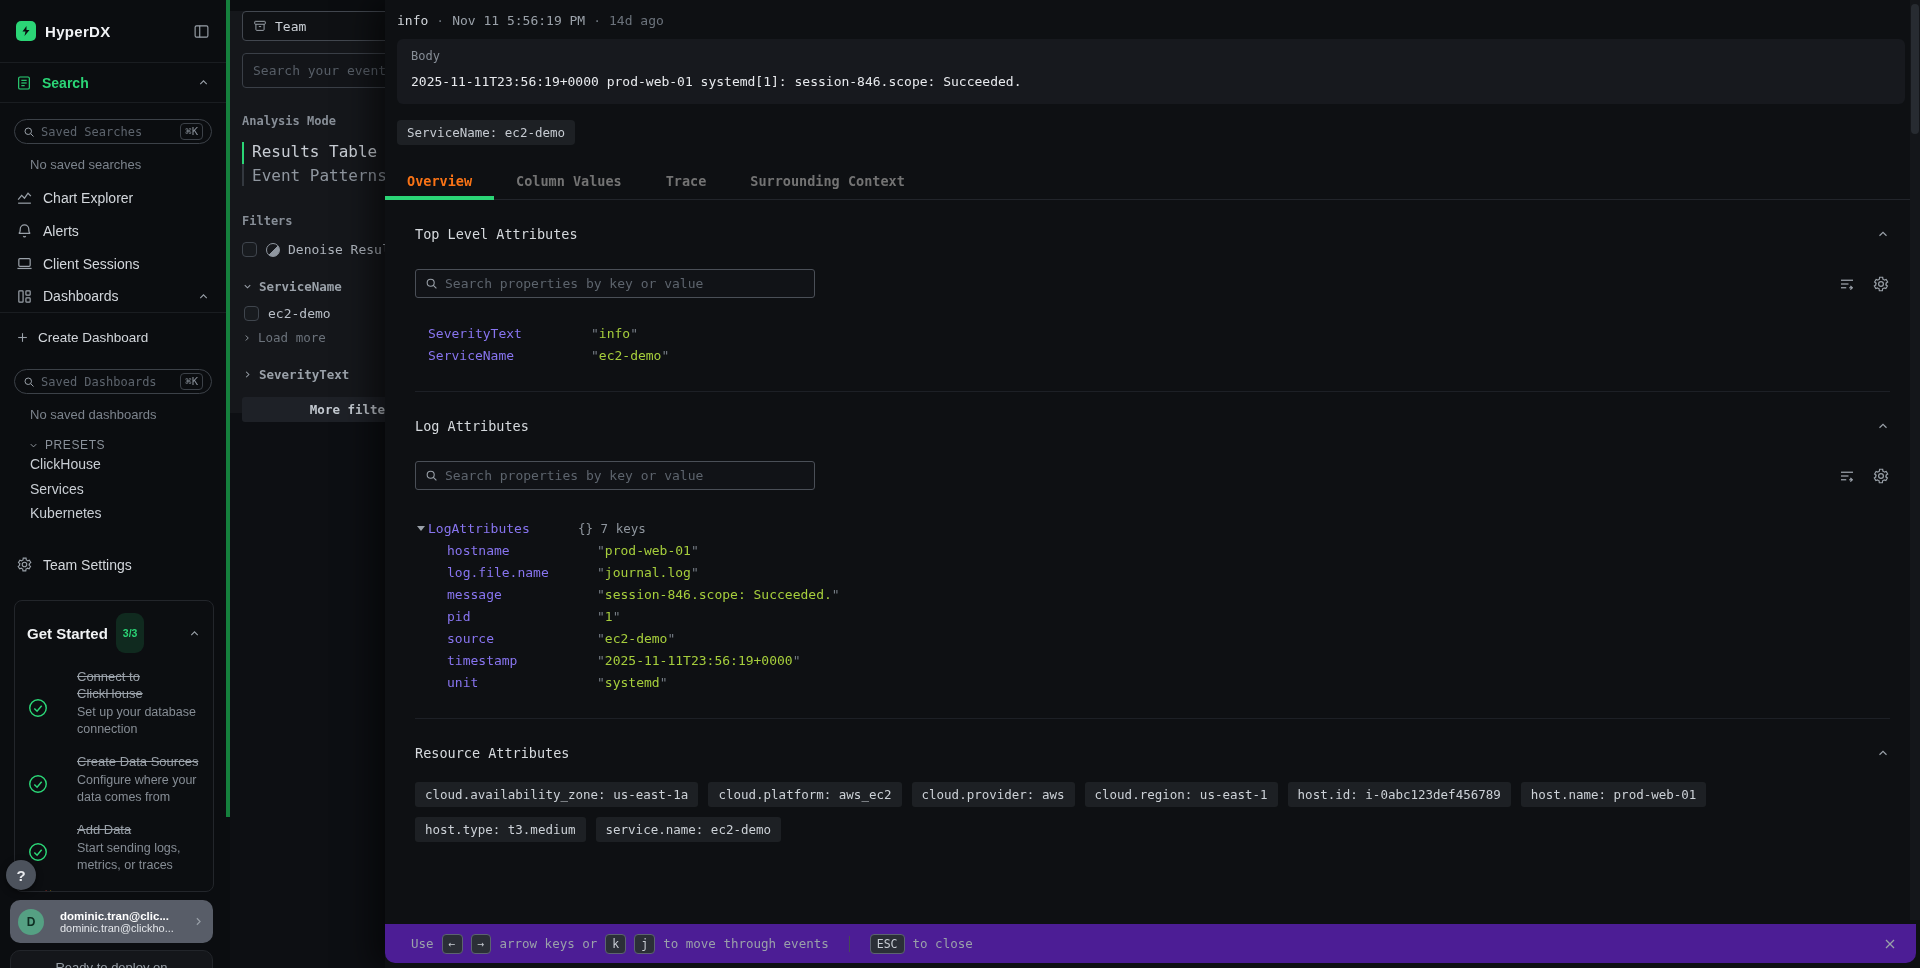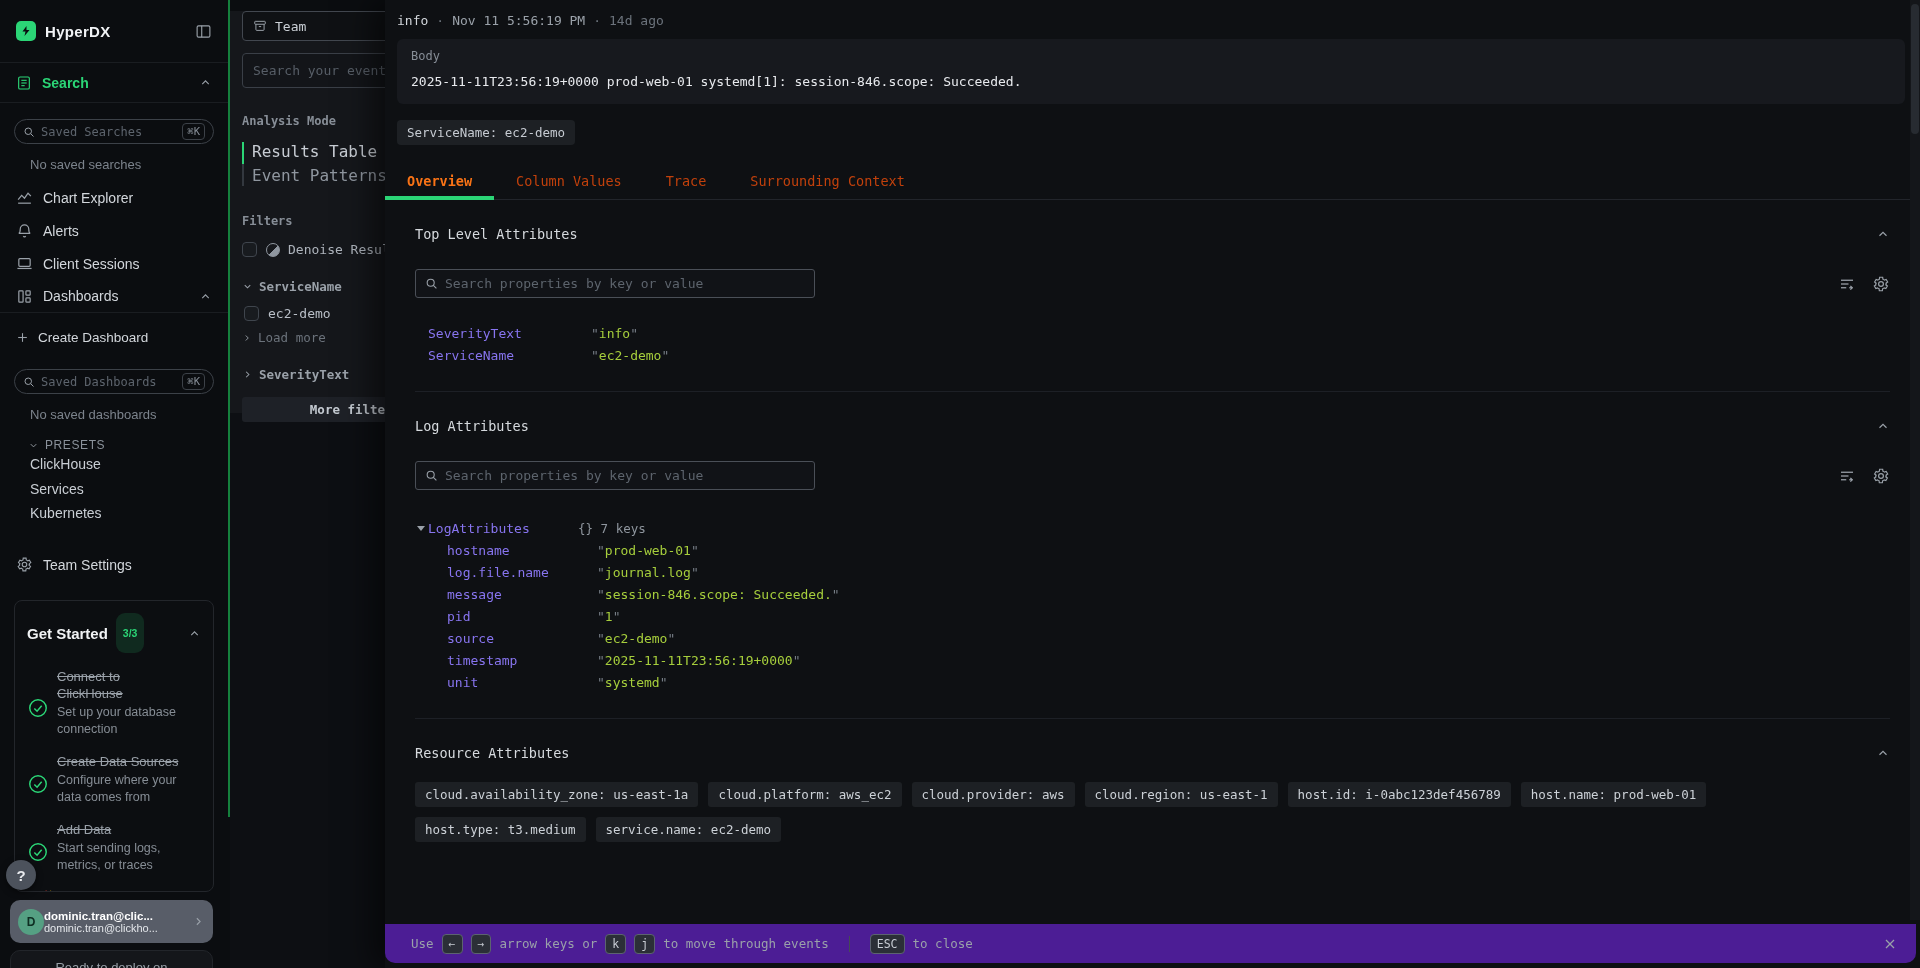--- a/index.html
+++ b/index.html
@@ -8,21 +8,21 @@
     --attr-value:#a6ce3c;
     --panel-bg:#0e1013;
     --mono:"DejaVu Sans Mono",monospace;
     --sans:"Liberation Sans",sans-serif;
   }
   *{box-sizing:border-box;margin:0;padding:0;}
   html,body{width:1920px;height:968px;overflow:hidden;background:#0b0d10;font-family:var(--sans);}
   .stage{position:relative;width:1920px;height:968px;overflow:hidden;background:#0b0d10;}
 
   
-  .sidebar{position:absolute;left:0;top:0;width:230px;height:817px;background:#0b0d10;border-right:2px solid #15803d;z-index:3;}
+  .sidebar{position:absolute;left:0;top:0;width:230px;height:817px;background:#0b0d10;border-right:4px solid #15803d;z-index:3;}
   .logo-row{display:flex;align-items:center;height:62px;padding:0 16px;}
   .logo-mark{width:20px;height:20px;border-radius:5px;background:var(--accent);display:flex;align-items:center;justify-content:center;flex:0 0 auto;}
   .brand{margin-left:9px;font-size:15px;font-weight:bold;color:#f1f3f5;letter-spacing:.3px;flex:1;}
   .icon{display:inline-flex;align-items:center;justify-content:center;color:#9aa1a9;}
   .nav-header{display:flex;align-items:center;height:41px;padding:0 16px;border-top:1px solid #1a1d21;border-bottom:1px solid #1a1d21;}
   .nav-header .label{margin-left:10px;font-size:14px;font-weight:bold;color:var(--accent);flex:1;}
   .pill{display:flex;align-items:center;margin:16px 14px 0 14px;height:25px;border:1px solid #3c4148;border-radius:13px;padding:0 8px;background:transparent;}
   .pill input{flex:1;background:transparent;border:0;outline:0;font-family:var(--mono);font-size:12px;color:#aeb4bc;margin-left:6px;min-width:0;}
   .pill input::placeholder{color:#5d646d;}
   .kbd-mini{font-family:var(--mono);font-size:10.5px;color:#858c95;border:1px solid #3c4148;border-radius:4px;padding:0 4px;line-height:15px;}
@@ -37,33 +37,33 @@
   .presets-toggle .label{margin-left:6px;}
   .preset-item{margin-left:30px;font-size:14px;color:#c9ced4;line-height:24.5px;cursor:pointer;}
   .team-settings{display:flex;align-items:center;height:34px;padding:0 16px;margin-top:22px;color:#d3d7dc;}
   .team-settings .label{margin-left:10px;font-size:14px;}
 
   .gs-card{position:absolute;top:600px;left:14px;width:200px;height:292px;border:1px solid #23262b;border-radius:8px;background:#0c0e11;padding:12px 12px 0 12px;overflow:hidden;z-index:1;}
   .gs-head{display:flex;align-items:center;}
   .gs-title{font-size:15px;font-weight:bold;color:#f1f3f5;}
   .gs-badge{margin-left:8px;font-size:10.5px;font-weight:bold;color:var(--accent);background:rgba(43,213,118,.14);border-radius:9px;padding:14px 7px;}
   .gs-head .icon{margin-left:auto;}
-  .gs-item{display:flex;margin-top:15px;}
+  .gs-item{display:flex;margin-top:15px;gap:20px;}
   .gs-check{flex:0 0 22px;margin-top:9px;}
   .gs-texts{margin-left:8px;}
   .gs-item-title{font-size:13px;color:#9aa1a9;text-decoration:line-through;line-height:17px;max-width:130px;}
   .gs-item-desc{font-size:12.5px;color:#868d95;line-height:17px;margin-top:2px;max-width:135px;}
   .gs-congrats{display:flex;align-items:flex-start;margin-top:16px;}
   .gs-congrats .emoji{font-size:13px;margin-left:12px;}
   .gs-congrats .txt{margin-left:6px;font-size:13.5px;font-weight:bold;color:var(--accent);line-height:18px;max-width:140px;}
 
   .help-bubble{position:absolute;left:6px;top:860px;width:30px;height:30px;border-radius:50%;background:#4c525c;color:#e8eaee;display:flex;align-items:center;justify-content:center;font-size:15px;font-weight:bold;z-index:6;box-shadow:0 2px 6px rgba(0,0,0,.5);}
   .profile-bar{position:absolute;left:10px;top:900px;width:203px;height:43px;background:#585d68;border-radius:10px;display:flex;align-items:center;padding:0 8px;z-index:5;}
   .avatar{width:26px;height:26px;border-radius:50%;background:#55a083;color:#0e2e22;font-size:12px;font-weight:bold;display:flex;align-items:center;justify-content:center;flex:0 0 auto;}
-  .profile-texts{margin-left:0;min-width:0;flex:1;}
+  .profile-texts{margin-left:16px;min-width:0;flex:1;}
   .profile-name{font-size:11.5px;font-weight:bold;color:#ffffff;white-space:nowrap;overflow:hidden;}
   .profile-email{font-size:11px;color:#e3e6ea;white-space:nowrap;overflow:hidden;}
   .deploy-card{position:absolute;left:10px;top:950px;width:203px;height:46px;background:#14161a;border:1px solid #22252a;border-radius:10px;text-align:center;padding-top:7px;z-index:4;}
   .deploy-card .txt{font-size:13px;color:#9aa1a9;}
 
   
   .filters-panel{position:absolute;left:230px;top:0;width:250px;height:968px;z-index:1;font-family:var(--mono);}
   .filters-top{height:402px;background:#15171b;padding:0 12px;}
   .filters-rest{height:566px;background:#0d0f13;}
   .src-btn{display:flex;align-items:center;height:30px;margin-top:11px;border:1px solid #42474f;border-radius:4px;background:#0f1114;padding:0 10px;color:#ccd1d7;}
@@ -94,21 +94,21 @@
   .dp-header{display:flex;align-items:center;padding:13px 16px 0 12px;font-size:13px;}
   .dp-sev{color:#d2d6db;}
   .dp-dot{color:#6c737c;margin:0 8px;}
   .dp-time{color:#9aa1a9;}
   .dp-age{color:#6c737c;}
   .body-card{margin:11px 15px 0 12px;background:#17191e;border-radius:6px;padding:10px 14px 15px 14px;}
   .body-label{font-size:12px;color:#868d96;}
   .body-content{margin-top:11px;font-size:13px;color:#e8eaee;}
   .svc-chip{display:inline-block;margin:16px 0 0 12px;background:#1d2024;border-radius:4px;padding:5px 10px;font-size:12.5px;color:#c6cbd2;}
   .tabs{display:flex;margin-top:17px;border-bottom:1px solid #22252b;height:38px;align-items:stretch;}
-  .tab{display:flex;align-items:center;padding:0 22px;font-size:13.5px;color:#c2410c;position:relative;cursor:pointer;}
+  .tab{display:flex;align-items:center;padding:0 22px;font-size:13.5px;color:#737373;position:relative;cursor:pointer;font-weight:bold;}
   .tab.active{color:#f97316;font-weight:bold;}
   .tab.active::after{content:"";position:absolute;left:0;right:0;bottom:-1px;height:4px;background:var(--accent);}
   .dp-content{padding:0 30px;}
   .sec-head{display:flex;align-items:center;margin-top:26px;}
   .sec-title{font-size:13.5px;color:#d6dade;flex:1;}
   .search-row{display:flex;align-items:center;margin-top:27px;}
   .prop-search{display:flex;align-items:center;width:400px;height:29px;border:1px solid #4a4f57;border-radius:3px;background:#111317;padding:0 9px;}
   .prop-search input{flex:1;background:transparent;border:0;outline:0;font-family:var(--mono);font-size:13px;color:#aeb4bc;margin-left:7px;}
   .prop-search input::placeholder{color:#5d646d;}
   .row-icons{margin-left:auto;display:flex;align-items:center;gap:16px;color:#b9bec6;}

